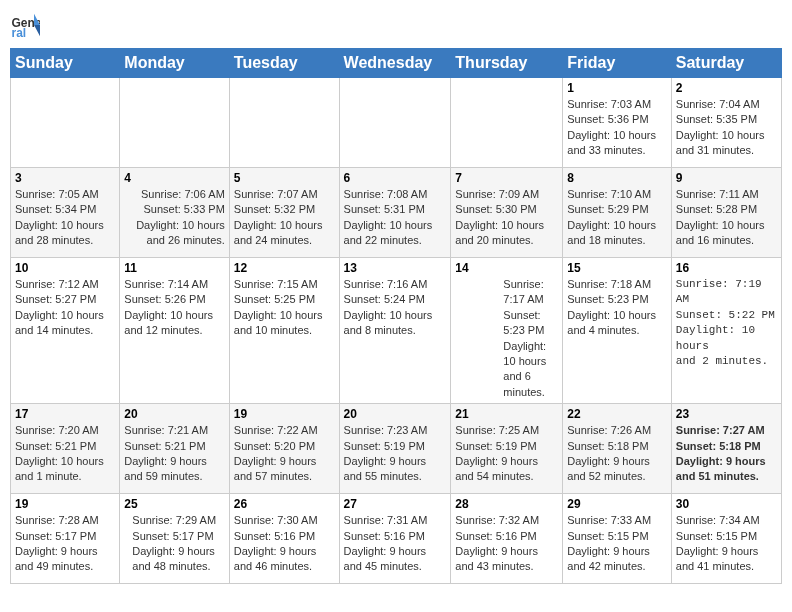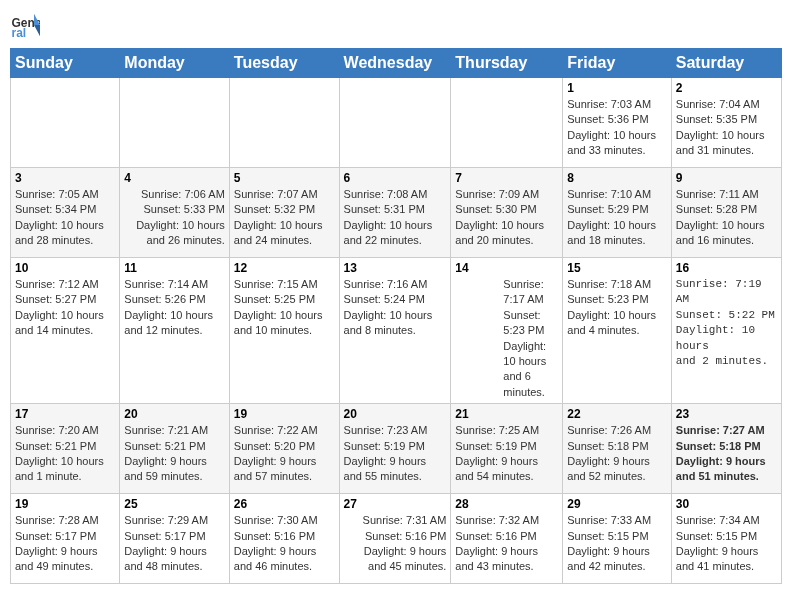--- a/index.html
+++ b/index.html
@@ -292,35 +292,35 @@
       <tr>
         <td>
           <span class="day-number">19</span>
           <div class="day-info" style="white-space: pre-line;">Sunrise: 7:28 AM
 Sunset: 5:17 PM
 Daylight: 9 hours
 and 49 minutes.</div>
         </td>
         <td>
           <span class="day-number">25</span>
-          <div class="day-info" style="white-space: pre-line;">Sunrise: 7:29 AM
+          <div class="day-info" style="white-space: pre-line; margin-left: 8px;">Sunrise: 7:29 AM
 Sunset: 5:17 PM
 Daylight: 9 hours
 and 48 minutes.</div>
         </td>
         <td>
           <span class="day-number">26</span>
           <div class="day-info" style="white-space: pre-line;">Sunrise: 7:30 AM
 Sunset: 5:16 PM
 Daylight: 9 hours
 and 46 minutes.</div>
         </td>
         <td>
           <span class="day-number">27</span>
-          <div class="day-info" style="white-space: pre-line; text-align: right;">Sunrise: 7:31 AM
+          <div class="day-info" style="white-space: pre-line;">Sunrise: 7:31 AM
 Sunset: 5:16 PM
 Daylight: 9 hours
 and 45 minutes.</div>
         </td>
         <td>
           <span class="day-number">28</span>
           <div class="day-info" style="white-space: pre-line;">Sunrise: 7:32 AM
 Sunset: 5:16 PM
 Daylight: 9 hours
 and 43 minutes.</div>

